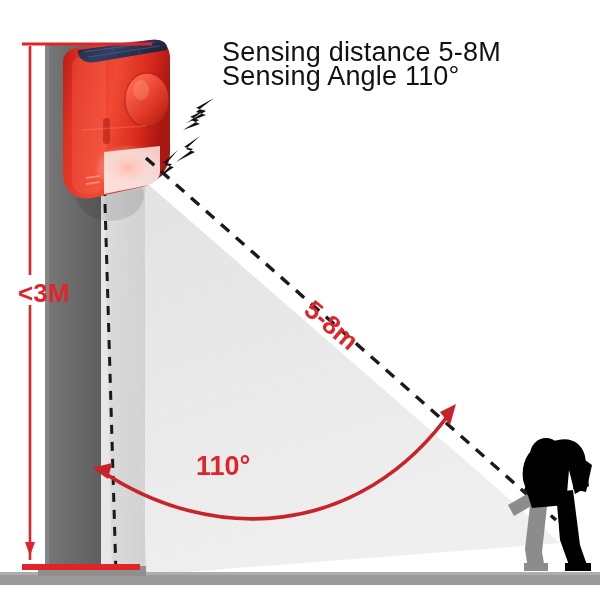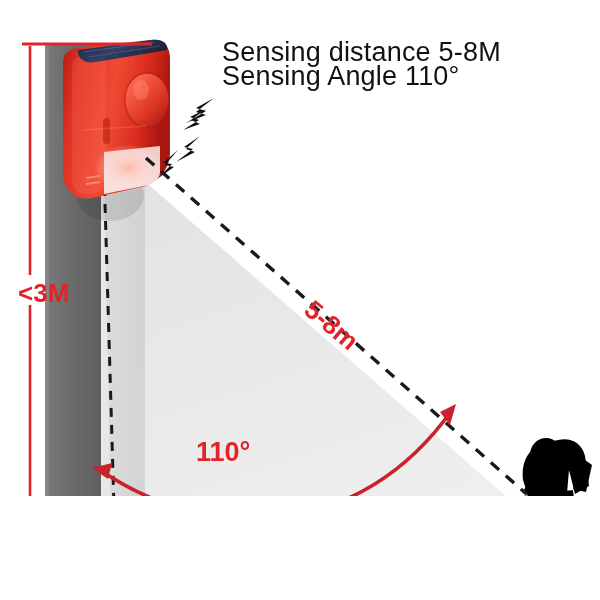--- a/index.html
+++ b/index.html
@@ -3,21 +3,21 @@
 <meta charset="utf-8">
 <style>
   html, body {
     margin: 0;
     padding: 0;
     background: #ffffff;
   }
   #stage {
     position: relative;
     width: 600px;
-    height: 496px;
+    height: 600px;
     background: #ffffff;
     overflow: hidden;
     font-family: "Liberation Sans", sans-serif;
   }
   #stage svg.layer {
     position: absolute;
     left: 0;
     top: 0;
     width: 600px;
     height: 600px;
@@ -42,21 +42,21 @@
     font-weight: bold;
     white-space: nowrap;
   }
   #height-label {
     left: 18px;
     top: 278px;
     font-size: 26px;
   }
   #angle-label {
     left: 196px;
-    top: 437px;
+    top: 451px;
     font-size: 27px;
   }
   #distance-label {
     left: 318px;
     top: 294px;
     font-size: 26px;
     transform: rotate(40deg);
     transform-origin: left top;
   }
 </style>

